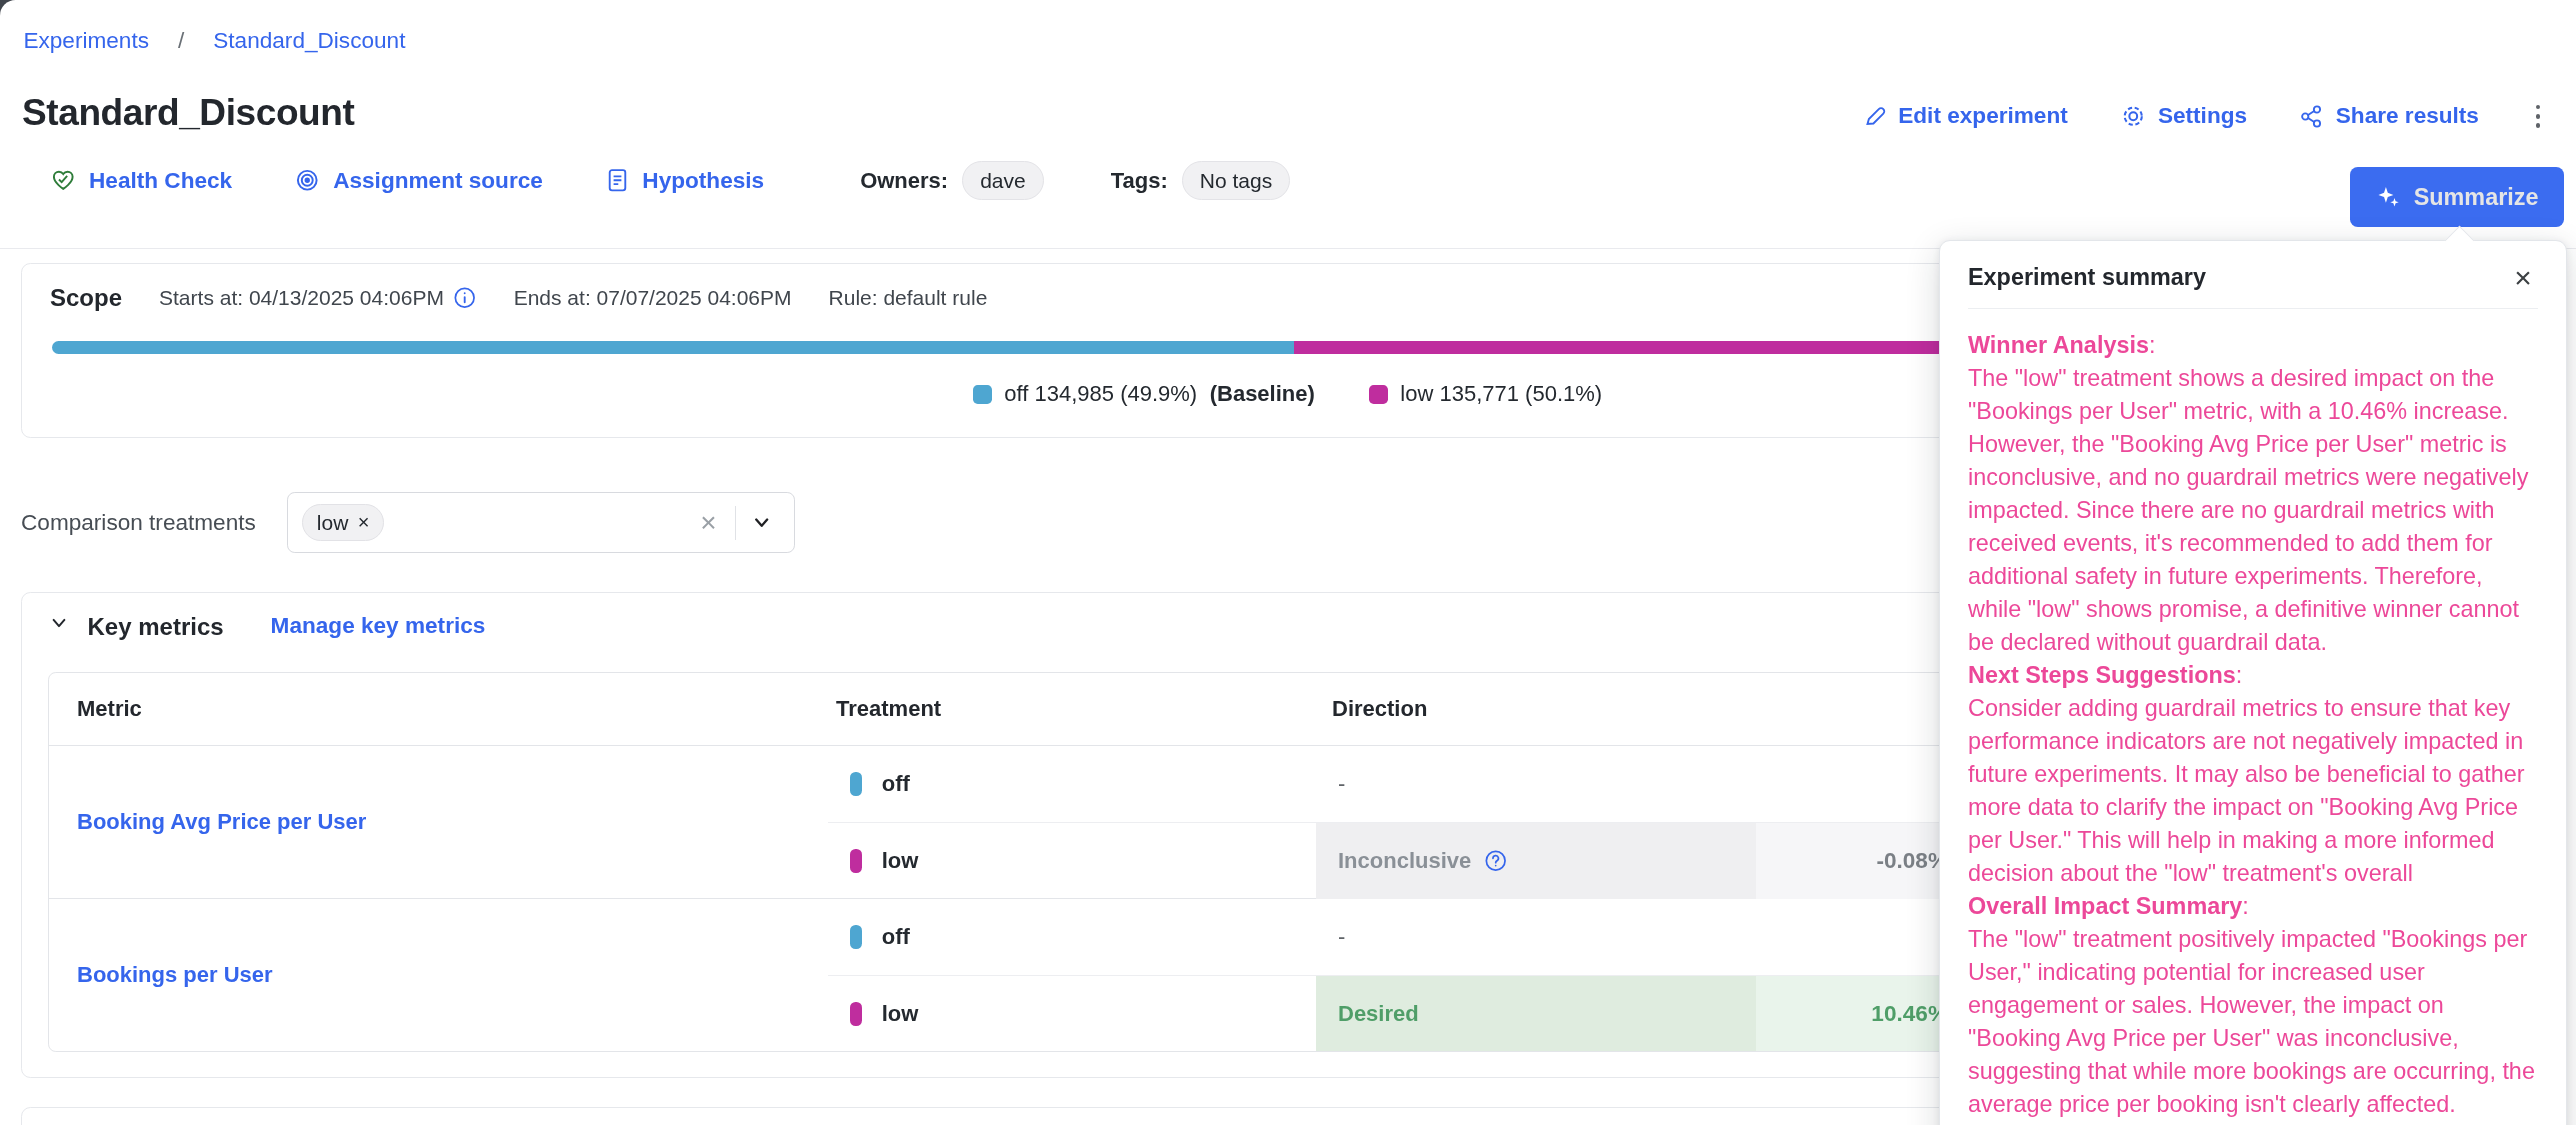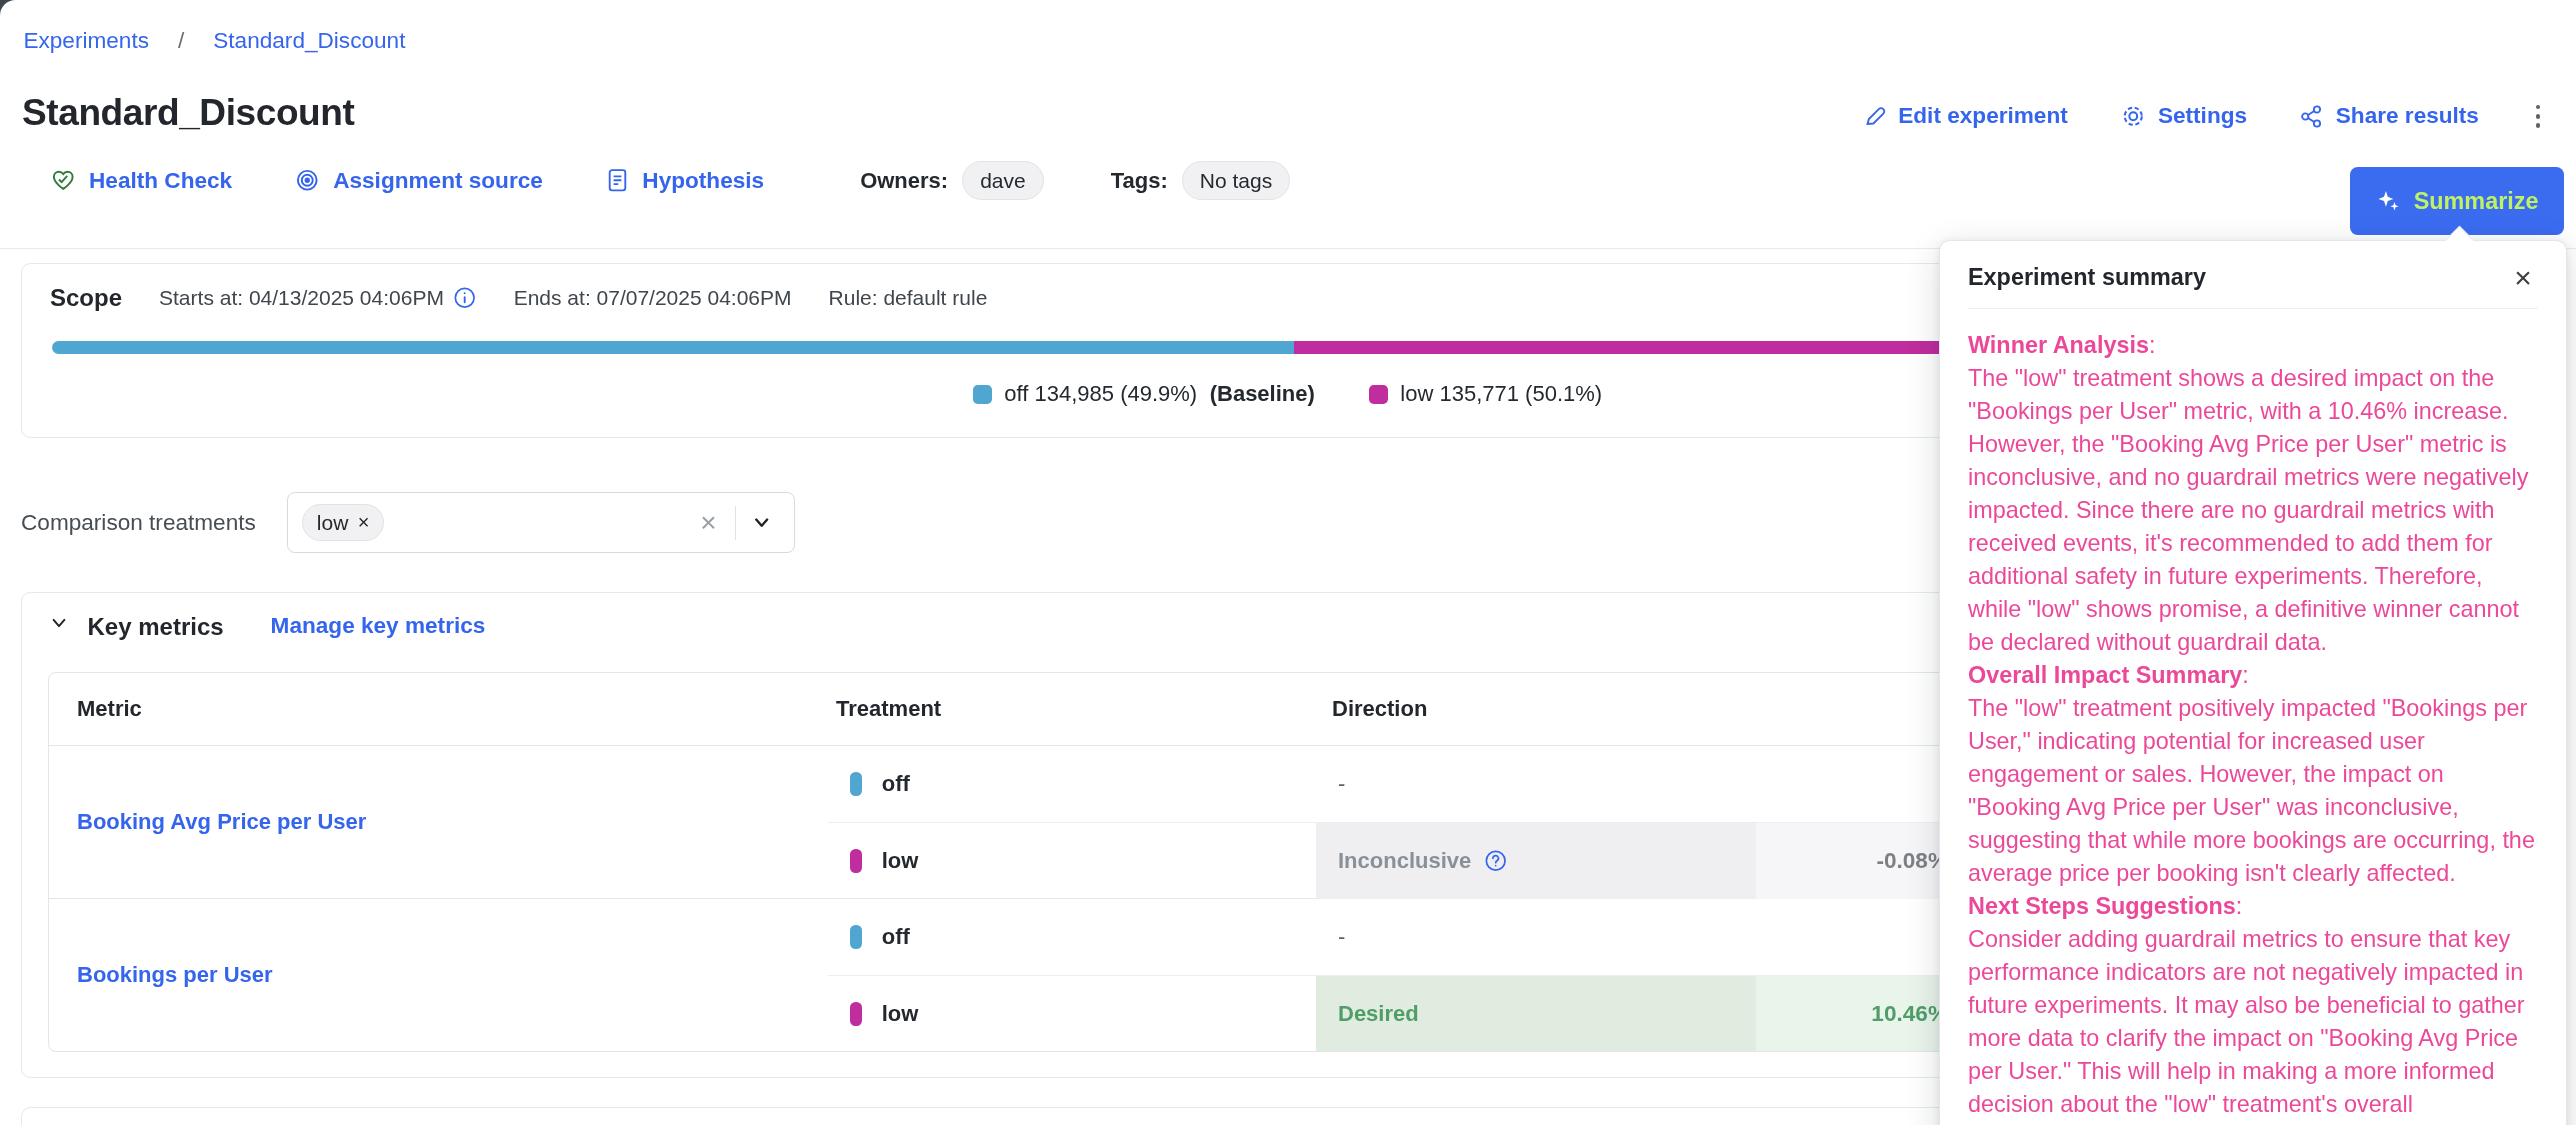--- a/index.html
+++ b/index.html
@@ -18,22 +18,22 @@
   .kebab{display:flex;flex-direction:column;gap:4.7px;padding:4.7px;cursor:pointer;}
   .kebab i{width:4.7px;height:4.7px;border-radius:50%;background:#5f6368;display:block;}
 
   
   .tabs-row{position:absolute;top:157px;left:50px;height:47px;display:flex;align-items:center;}
   .tab-link{display:flex;align-items:center;gap:12.5px;color:#3565ec;font-size:22.6px;font-weight:700;cursor:pointer;margin-right:62px;}
   .meta-label{font-size:22px;font-weight:700;color:#24292f;}
   .pill{background:#f1f1f3;border:0.8px solid #e3e3e7;border-radius:780px;padding:6.2px 17px;font-size:21px;color:#24292f;margin-left:14px;}
   .owners-group{display:flex;align-items:center;margin-left:34px;}
   .tags-group{display:flex;align-items:center;margin-left:67px;}
-  .summarize-btn{position:absolute;top:167px;right:12.5px;height:68px;padding:0 25px;background:#3b6cf0;border:none;
-      border-radius:7.8px;color:#bef264;font-size:23.4px;font-weight:700;display:flex;align-items:center;gap:12.5px;cursor:pointer;
+  .summarize-btn{position:absolute;top:167px;right:12.5px;height:60px;padding:0 25px;background:#3b6cf0;border:none;
+      border-radius:7.8px;color:#e5e5e5;font-size:23.4px;font-weight:700;display:flex;align-items:center;gap:12.5px;cursor:pointer;
       font-family:"Liberation Sans",sans-serif;justify-content:space-between;}
   .head-divider{position:absolute;top:248px;left:0;right:0;height:0.8px;background:#e9eaee;}
 
   
   .card{position:absolute;border:0.8px solid #e6e8ec;border-radius:9.4px;background:#fff;}
   .scope-card{top:263px;left:21px;right:22px;height:173px;}
   .scope-head{position:absolute;top:20px;left:28px;display:flex;align-items:center;gap:37px;}
   .scope-title{font-size:24px;font-weight:700;color:#23272d;}
   .scope-item{font-size:21px;color:#40464d;display:flex;align-items:center;gap:9.4px;}
   .scope-bar{position:absolute;top:77px;left:30px;right:26.5px;height:13.3px;border-radius:7px;overflow:hidden;display:flex;}
@@ -323,26 +323,26 @@
           <span class="panel-title">Experiment summary</span>
           <span class="panel-close">×</span>
         </div>
         <div class="panel-divider"></div>
         <div class="panel-body">
           <p>
             <strong>Winner Analysis</strong><span>:</span><br>
             <span>The "low" treatment shows a desired impact on the "Bookings per User" metric, with a 10.46% increase. However, the "Booking Avg Price per User" metric is inconclusive, and no guardrail metrics were negatively impacted. Since there are no guardrail metrics with received events, it's recommended to add them for additional safety in future experiments. Therefore, while "low" shows promise, a definitive winner cannot be declared without guardrail data.</span>
           </p>
           <p>
+            <strong>Next Steps Suggestions</strong><span>:</span><br>
+            <span>Consider adding guardrail metrics to ensure that key performance indicators are not negatively impacted in future experiments. It may also be beneficial to gather more data to clarify the impact on "Booking Avg Price per User." This will help in making a more informed decision about the "low" treatment's overall</span>
+          </p>
+          <p>
             <strong>Overall Impact Summary</strong><span>:</span><br>
             <span>The "low" treatment positively impacted "Bookings per User," indicating potential for increased user engagement or sales. However, the impact on "Booking Avg Price per User" was inconclusive, suggesting that while more bookings are occurring, the average price per booking isn't clearly affected.</span>
           </p>
-          <p>
-            <strong>Next Steps Suggestions</strong><span>:</span><br>
-            <span>Consider adding guardrail metrics to ensure that key performance indicators are not negatively impacted in future experiments. It may also be beneficial to gather more data to clarify the impact on "Booking Avg Price per User." This will help in making a more informed decision about the "low" treatment's overall</span>
-          </p>
         </div>
       </div>
     </div>
 
   </div>
 </div>
 
 
 </body></html>

